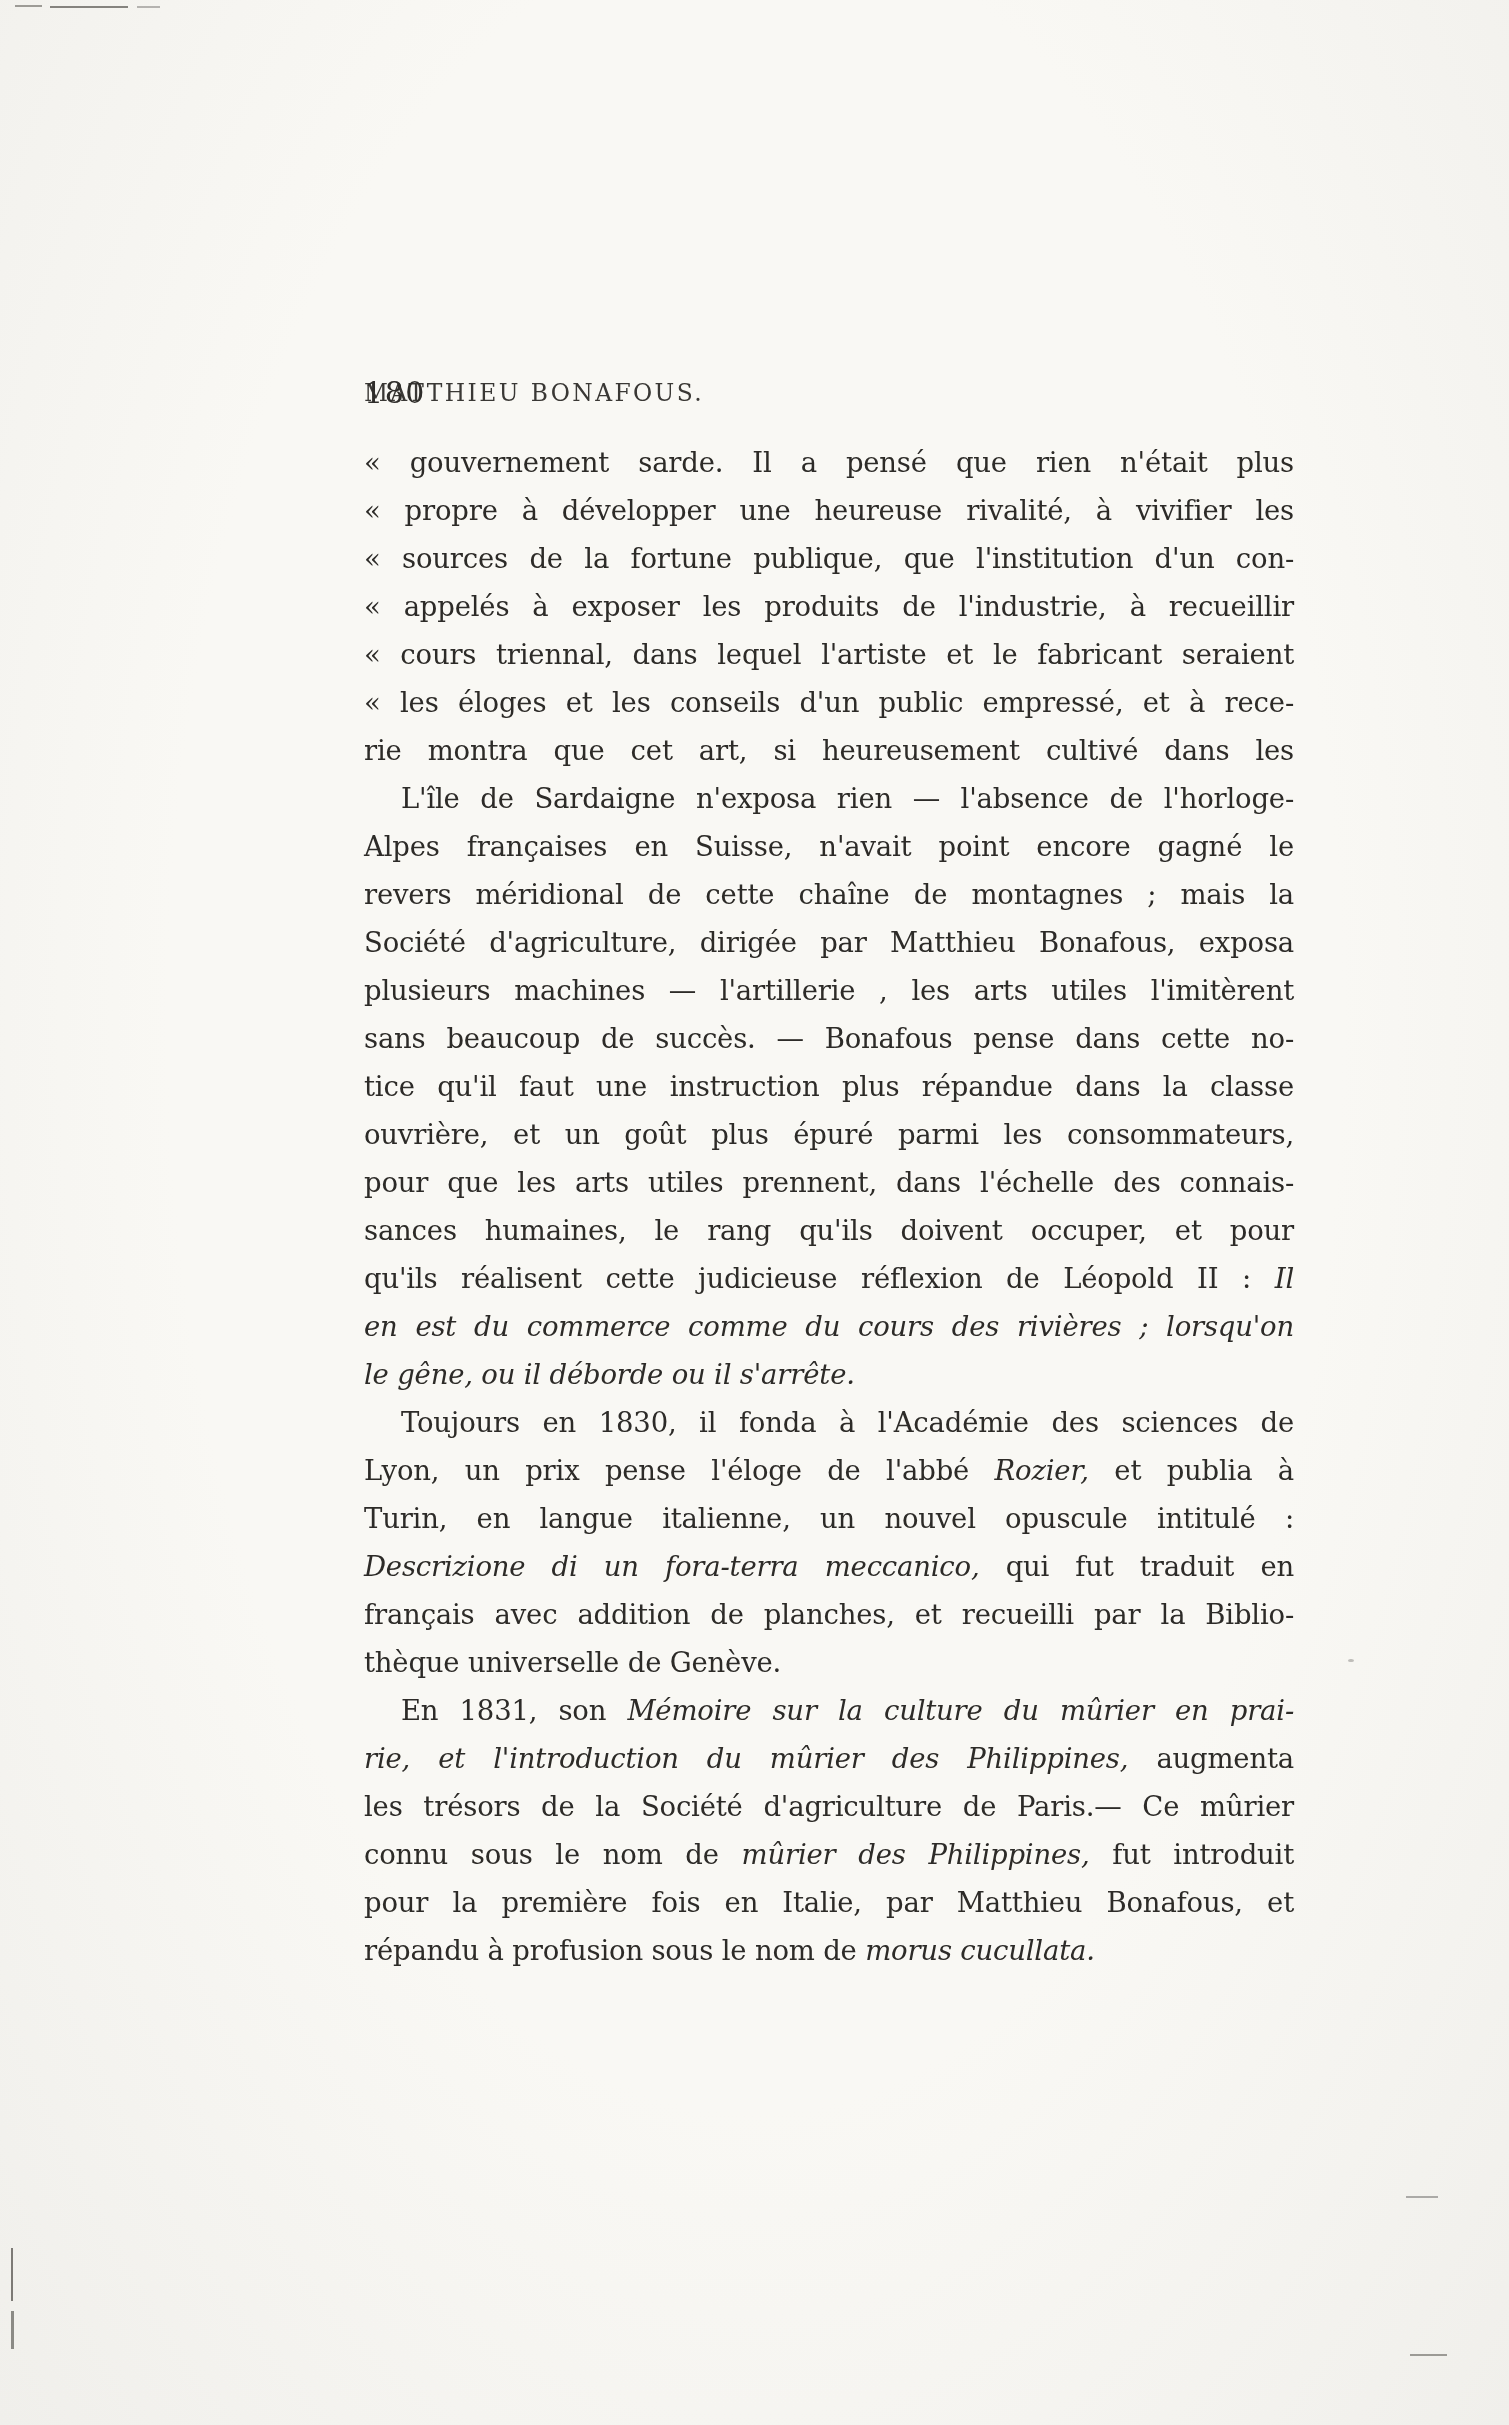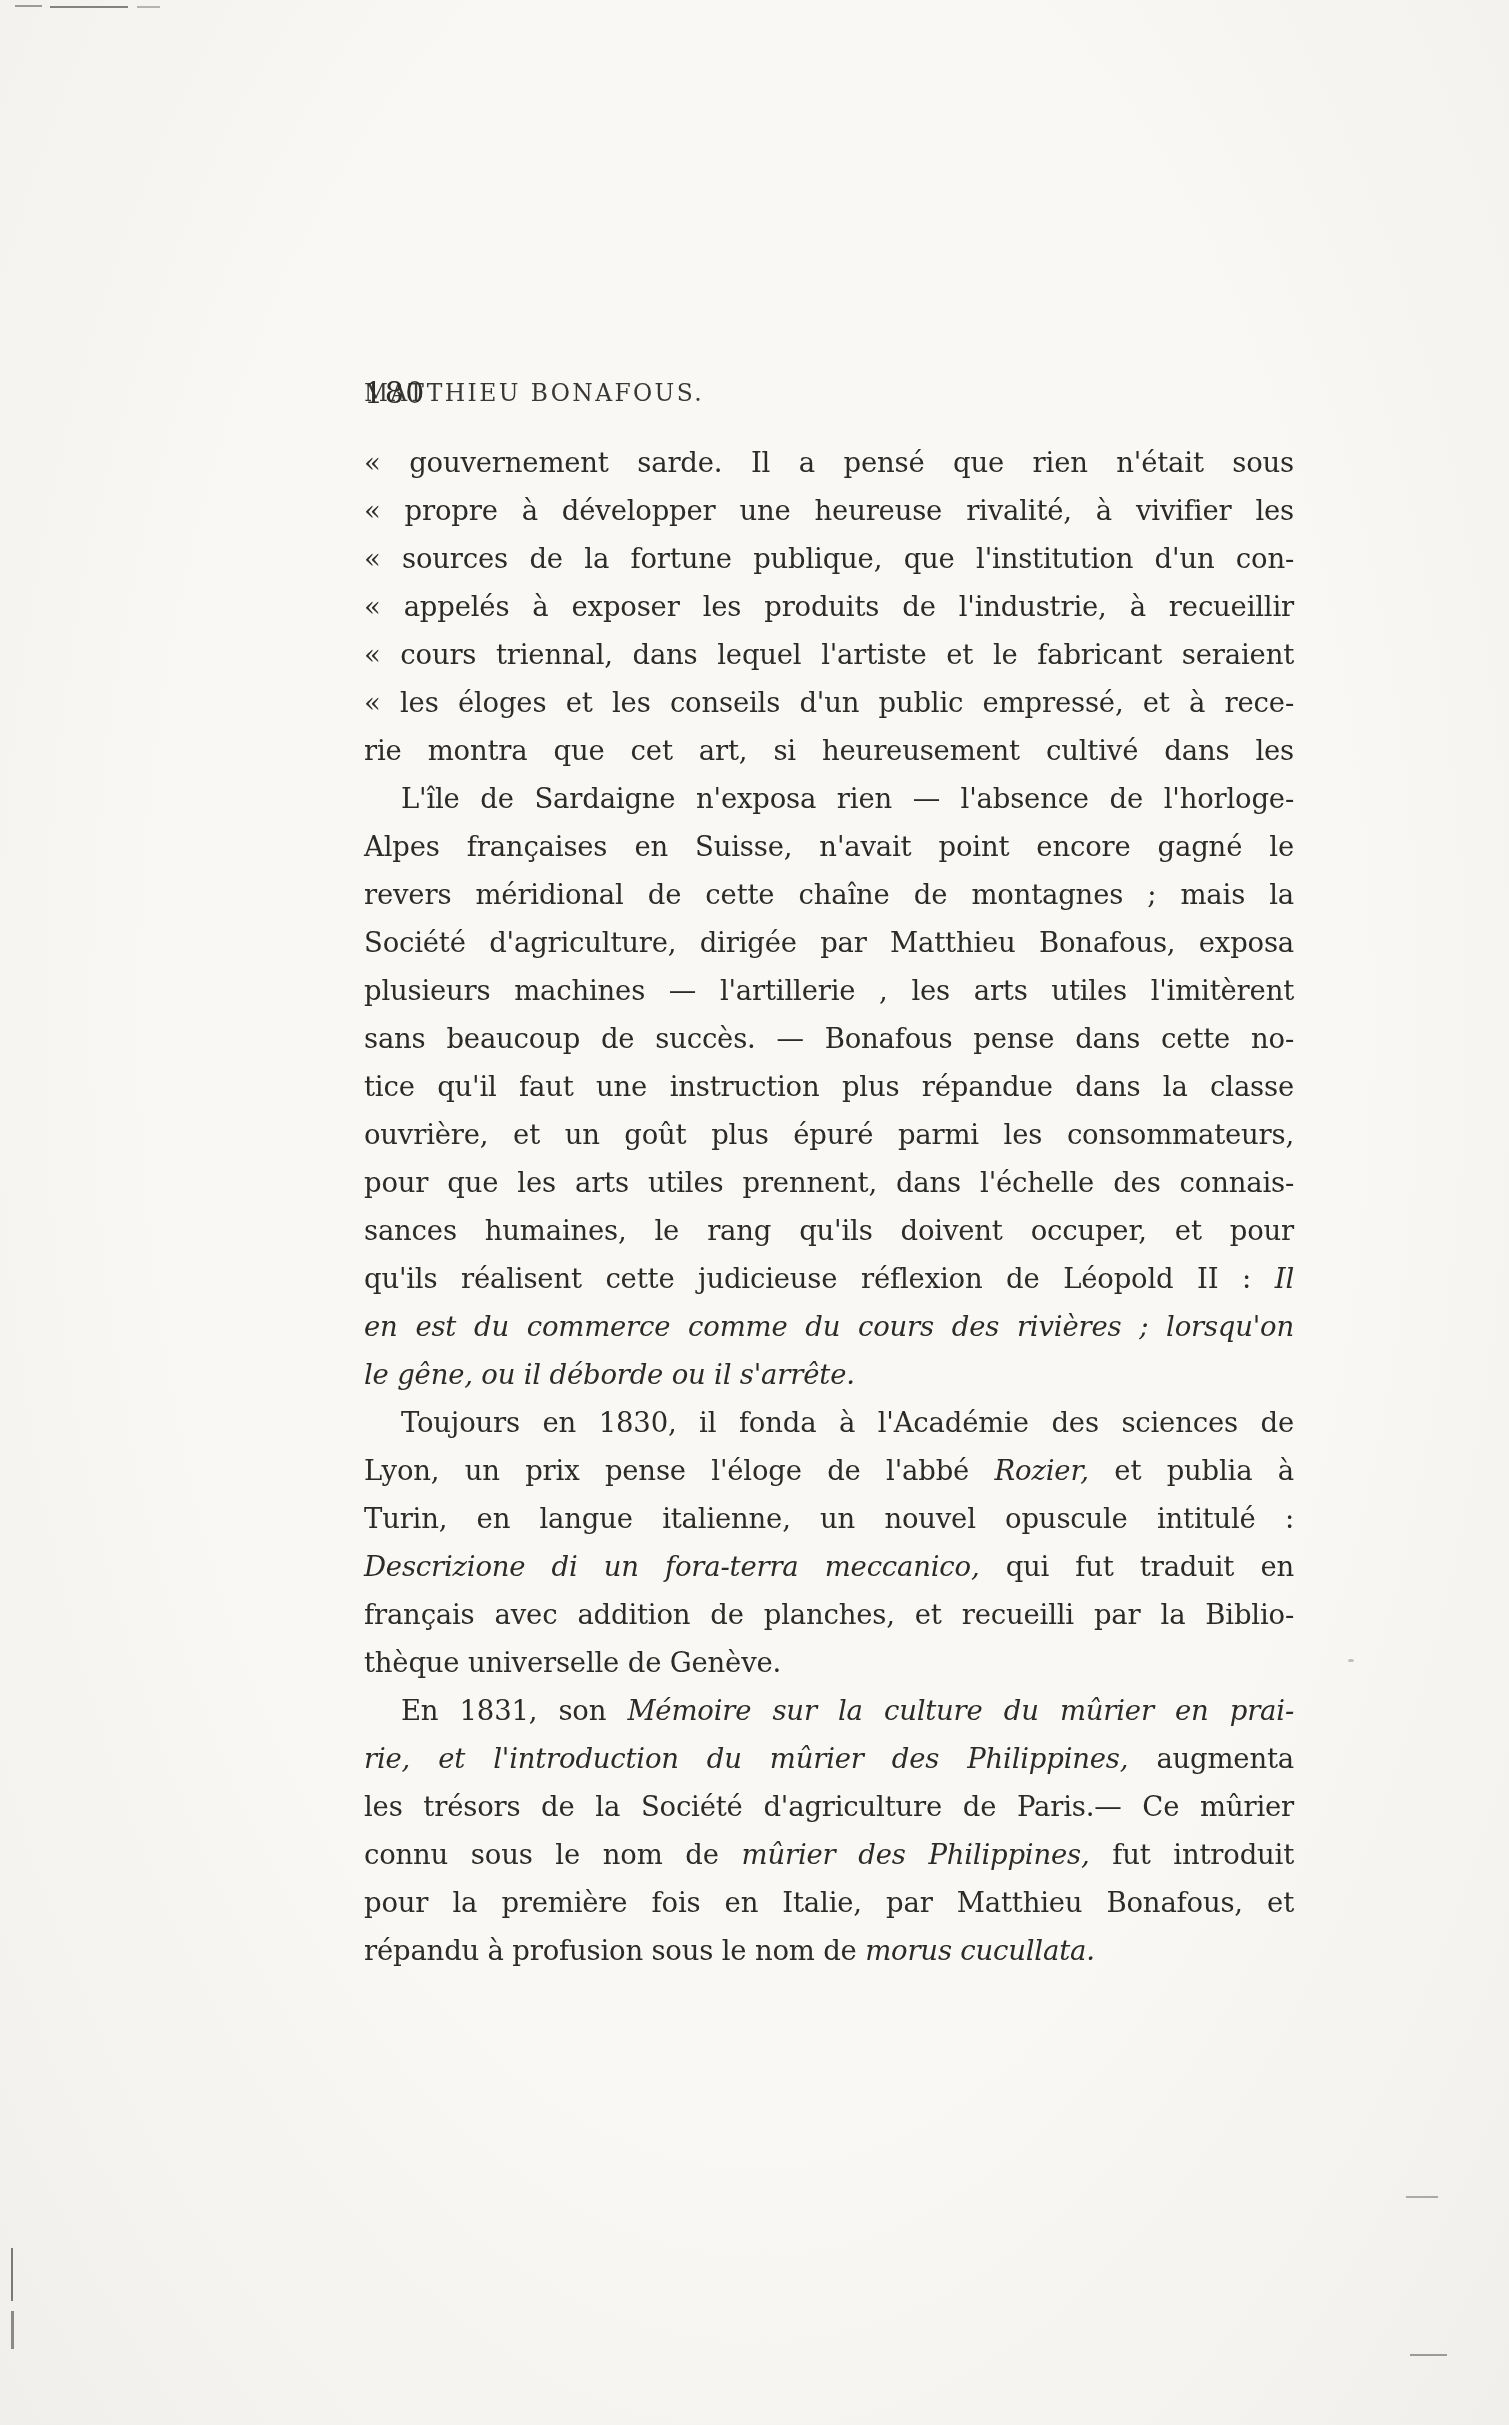--- a/index.html
+++ b/index.html
@@ -83,21 +83,21 @@
 <body>
 
 <div class="page">
 
   <div class="header">
     <span class="pagenum">180</span>
     <span class="running">MATTHIEU BONAFOUS.</span>
   </div>
 
   <div class="text-block">
-      <div class="line j"><span>« gouvernement sarde. Il a pensé que rien n'était sous</span></div>
+      <div class="line j"><span>« gouvernement sarde. Il a pensé que rien n'était plus</span></div>
       <div class="line j"><span>« propre à développer une heureuse rivalité, à vivifier les</span></div>
       <div class="line j"><span>« sources de la fortune publique, que l'institution d'un con-</span></div>
       <div class="line j"><span>« appelés à exposer les produits de l'industrie, à recueillir</span></div>
       <div class="line j"><span>« cours triennal, dans lequel l'artiste et le fabricant seraient</span></div>
       <div class="line j"><span>« les éloges et les conseils d'un public empressé, et à rece-</span></div>
       <div class="line j"><span>rie montra que cet art, si heureusement cultivé dans les</span></div>
       <div class="line j ind"><span>L'île de Sardaigne n'exposa rien — l'absence de l'horloge-</span></div>
       <div class="line j"><span>Alpes françaises en Suisse, n'avait point encore gagné le</span></div>
       <div class="line j"><span>revers méridional de cette chaîne de montagnes ; mais la</span></div>
       <div class="line j"><span>Société d'agriculture, dirigée par Matthieu Bonafous, exposa</span></div>

